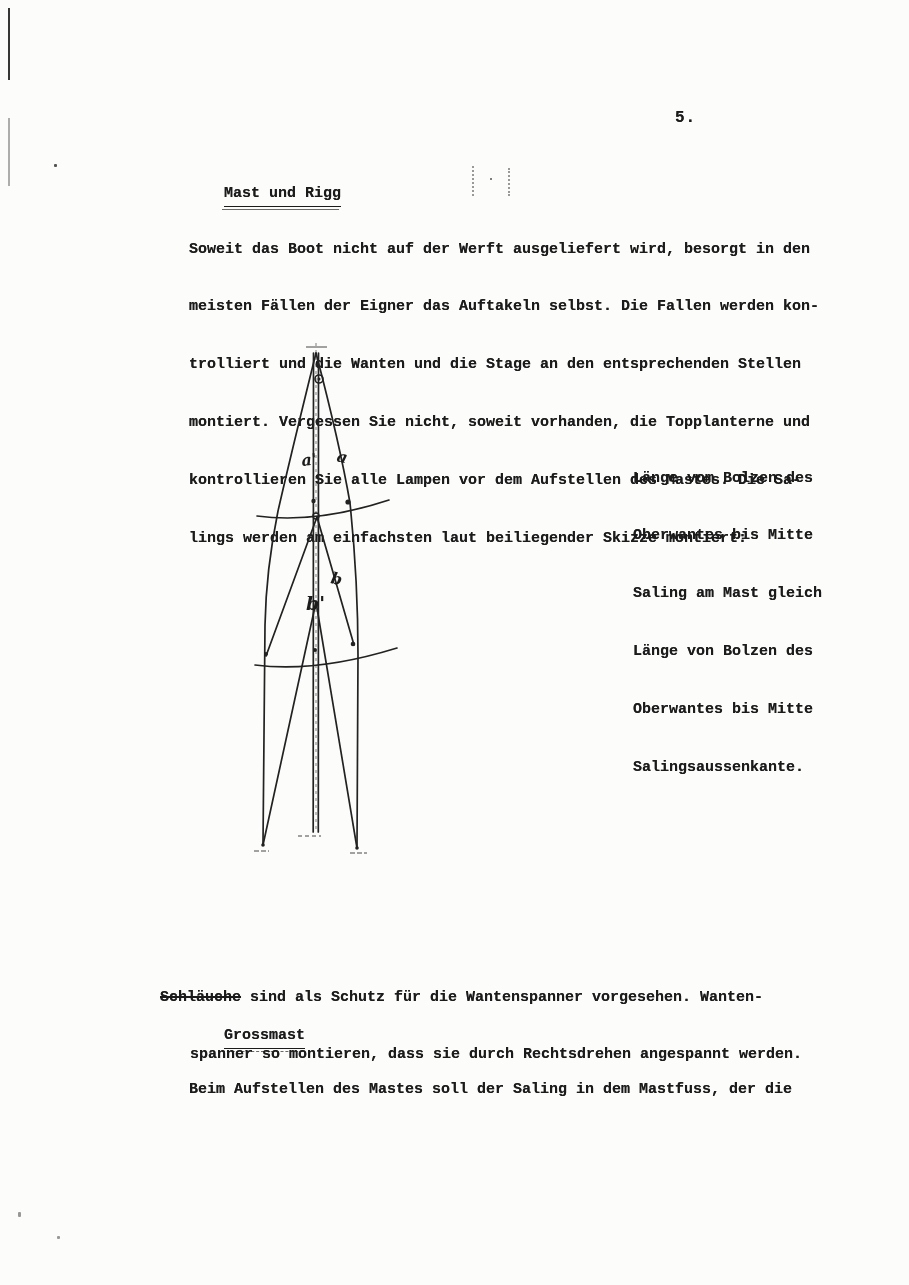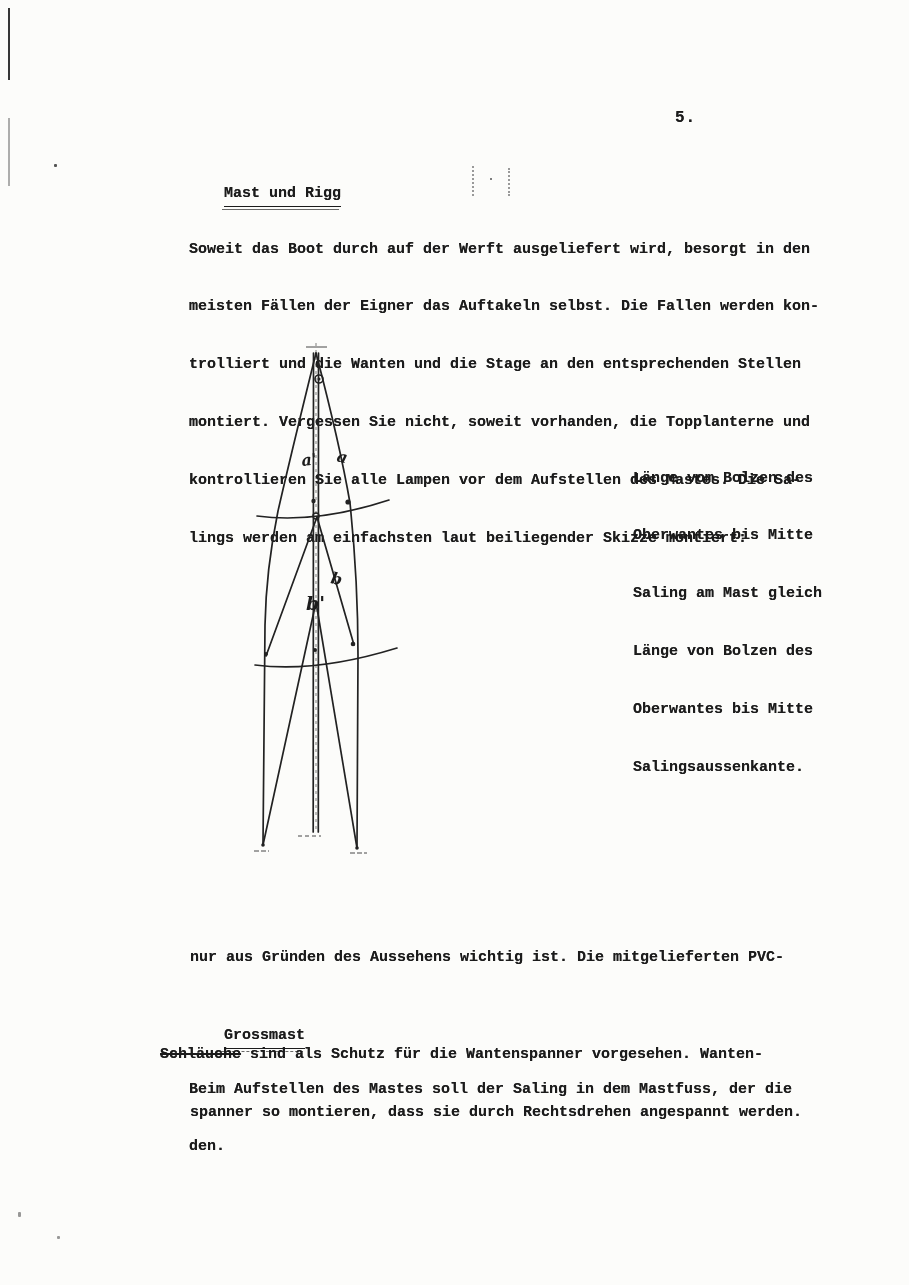--- a/index.html
+++ b/index.html
@@ -65,21 +65,21 @@
   <div class="artifact dot" style="left:18px;top:1212px;width:3px;height:5px;opacity:.6;"></div>
   <div class="artifact dot" style="left:57px;top:1236px;width:3px;height:3px;opacity:.6;"></div>
 
   <div class="tw pagenum" style="left:675px;top:109px;">5.</div>
 
   <div class="tw heading" style="left:188px;top:165px;">
     <span class="hline">Mast und Rigg</span>
   </div>
 
   <div class="tw para" style="left:189px;top:201px;">
-    <div class="line">Soweit das Boot durch auf der Werft ausgeliefert wird, besorgt in den</div>
+    <div class="line">Soweit das Boot nicht auf der Werft ausgeliefert wird, besorgt in den</div>
     <div class="line">meisten Fällen der Eigner das Auftakeln selbst. Die Fallen werden kon-</div>
     <div class="line">trolliert und die Wanten und die Stage an den entsprechenden Stellen</div>
     <div class="line">montiert. Vergessen Sie nicht, soweit vorhanden, die Topplanterne und</div>
     <div class="line">kontrollieren Sie alle Lampen vor dem Aufstellen des Mastes. Die Sa-</div>
     <div class="line">lings werden am einfachsten laut beiliegender Skizze montiert:</div>
   </div>
 
   <svg class="diagram" width="180" height="515" viewBox="0 0 180 515">
     <g>
       <path class="sketch" d="M73.5 13 L73.2 492"></path>
@@ -129,30 +129,28 @@
   <div class="tw para" style="left:633px;top:430px;">
     <div class="line">Länge vom Bolzen des</div>
     <div class="line">Oberwantes bis Mitte</div>
     <div class="line">Saling am Mast gleich</div>
     <div class="line">Länge von Bolzen des</div>
     <div class="line">Oberwantes bis Mitte</div>
     <div class="line">Salingsaussenkante.</div>
   </div>
 
   <div class="tw para" style="left:190px;top:909px;">
-    <div class="line">nur aus Gründen des Aussehens wichtig ist. Die mitgelieferten PVC-</div>
     <div class="line outdent"><span class="strike">Schläuche</span><span> sind als Schutz für die Wantenspanner vorgesehen. Wanten-</span></div>
     <div class="line">spanner so montieren, dass sie durch Rechtsdrehen angespannt werden.</div>
   </div>
 
   <div class="tw heading dashed" style="left:188px;top:1007px;">
     <span class="hline">Grossmast</span>
   </div>
 
   <div class="tw para" style="left:189px;top:1041px;">
     <div class="line">Beim Aufstellen des Mastes soll der Saling in dem Mastfuss, der die</div>
-    <div class="line">den.</div>
     
     
     
   </div>
 
 </div>
 
 </body></html>

